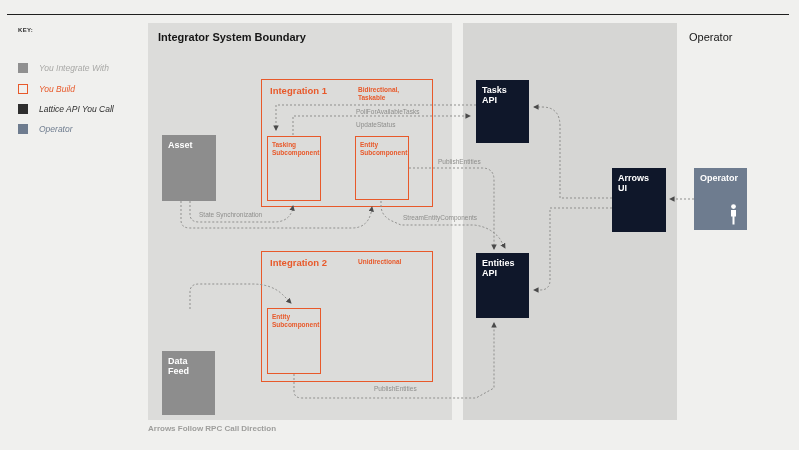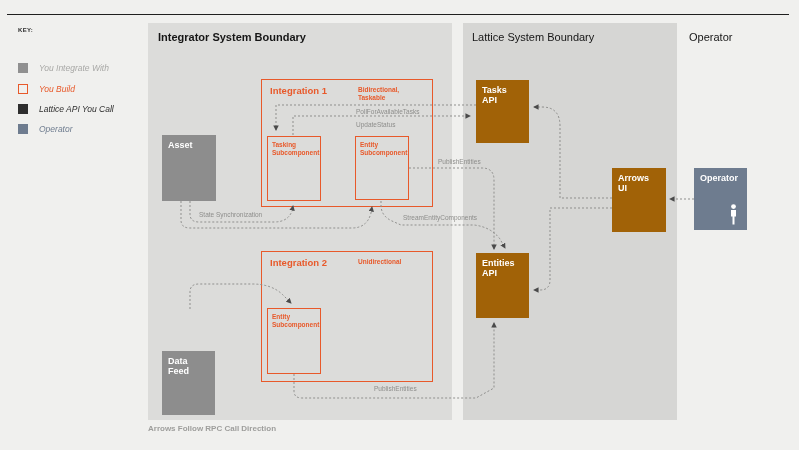--- a/index.html
+++ b/index.html
@@ -19,21 +19,21 @@
   .kl-orange{color:#e8592a;}
   .kl-dark{color:#2e2e2e;}
   .kl-slate{color:#6e7c8f;}
   .boundary{top:23px;height:397px;}
   .b-integrator{left:148px;width:304px;background:#dcdcda;}
   .b-lattice{left:463px;width:214px;background:#d6d6d4;}
   .b-title{font-size:11px;font-weight:500;color:#161616;}
   .node{box-sizing:border-box;color:#fff;font-weight:bold;font-size:9px;line-height:1.15;
         padding:5px 6px;}
   .n-gray{background:#8d8d8d;}
-  .n-dark{background:#a16207;}
+  .n-dark{background:#0f172a;}
   .n-slate{background:#6e7c8f;}
   .group{box-sizing:border-box;border:1px solid #e8592a;}
   .group-title{position:absolute;left:8px;top:5px;color:#e8592a;font-weight:bold;font-size:9.5px;}
   .group-mode{position:absolute;left:96px;top:6px;width:58px;color:#e8592a;font-weight:bold;
               font-size:6.5px;line-height:1.25;}
   .sub{box-sizing:border-box;border:1px solid #e8592a;color:#e8592a;font-weight:bold;
        font-size:6.5px;line-height:1.25;padding:4px 3px 0 4px;}
   .edge-label{font-size:6.5px;font-weight:500;color:#8d8d8b;white-space:nowrap;}
   .footer{left:148px;top:424px;font-size:8px;font-weight:bold;color:#9e9e9c;}
   svg.wires{position:absolute;left:0;top:0;pointer-events:none;}
@@ -61,21 +61,20 @@
     <span class="key-label kl-dark">Lattice API You Call</span>
   </div>
   <div class="abs key-row" style="top:124px;">
     <span class="swatch sw-slate"></span>
     <span class="key-label kl-slate">Operator</span>
   </div>
 
   <div class="abs boundary b-integrator"></div>
   <div class="abs boundary b-lattice"></div>
   <div class="abs b-title" style="left:158px;top:31px;font-weight:bold;">Integrator System Boundary</div>
-  <div class="abs b-title" style="left:472px;top:31px;">Lattice System Boundary</div>
   <div class="abs b-title" style="left:689px;top:31px;">Operator</div>
 
   <div class="abs group" style="left:261px;top:79px;width:172px;height:128px;">
     <div class="group-title">Integration 1</div>
     <div class="group-mode">Bidirectional, Taskable</div>
   </div>
   <div class="abs group" style="left:261px;top:251px;width:172px;height:131px;">
     <div class="group-title">Integration 2</div>
     <div class="group-mode">Unidirectional</div>
   </div>

